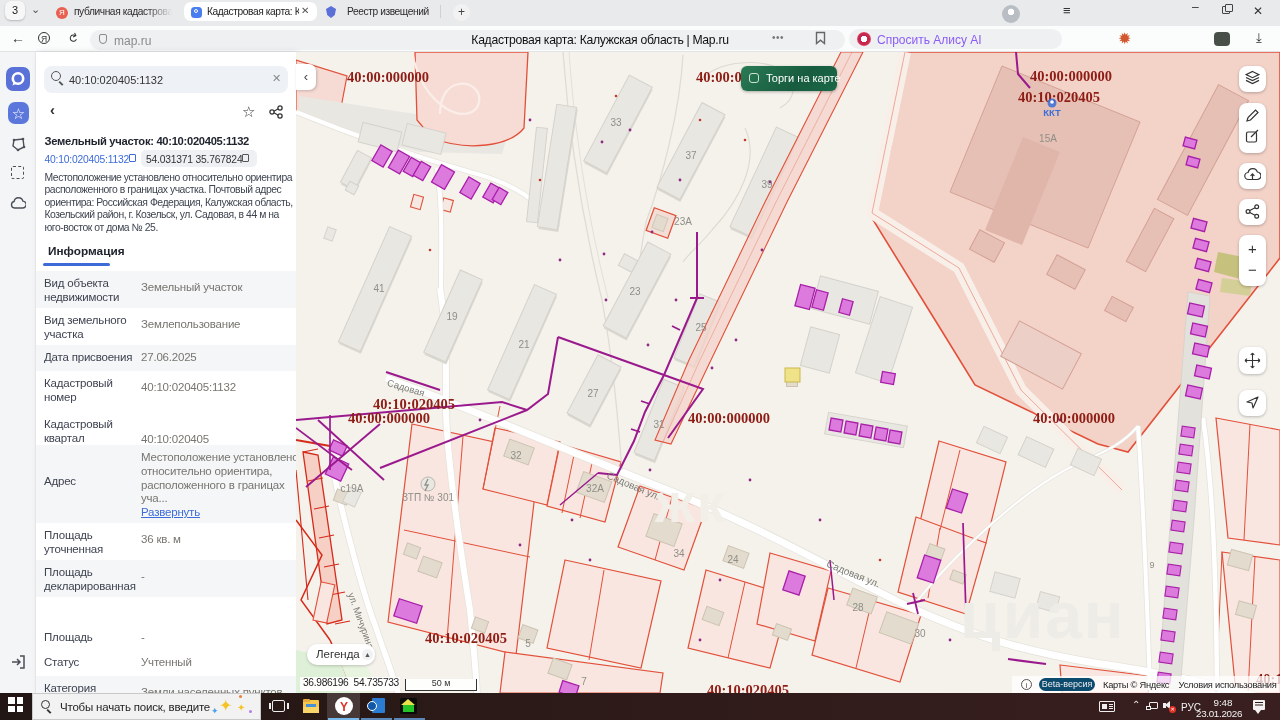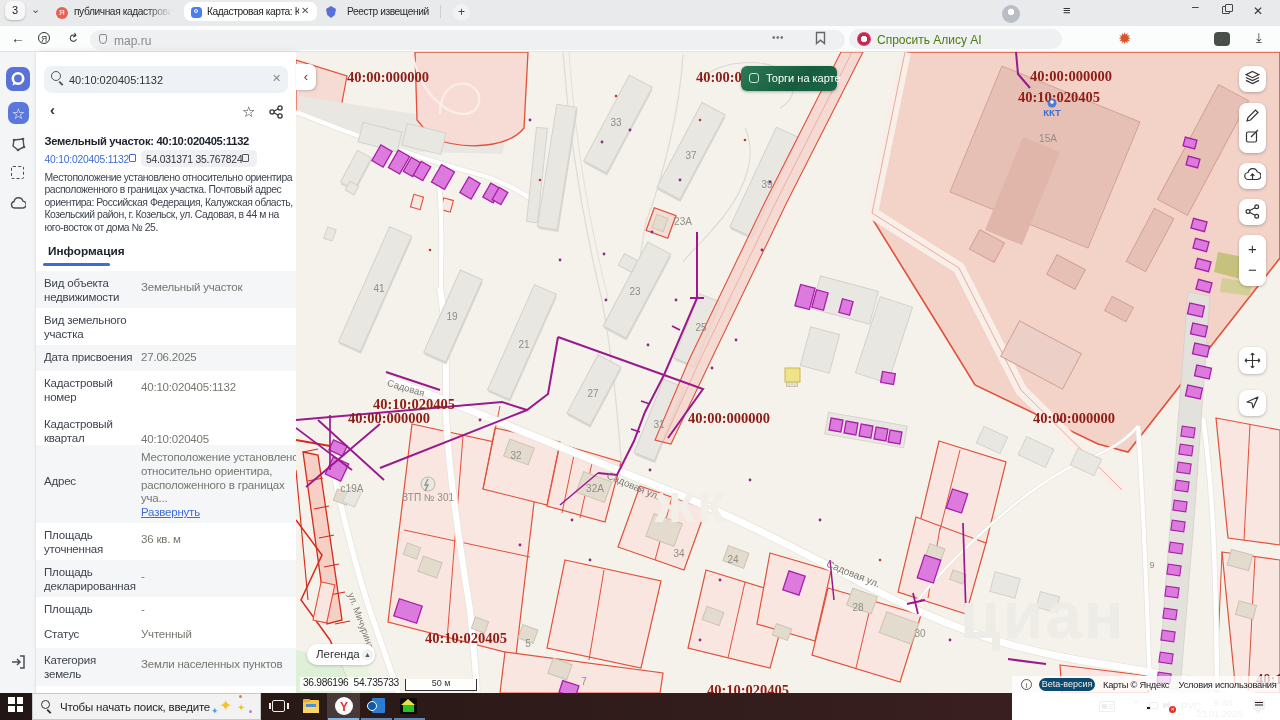--- a/index.html
+++ b/index.html
@@ -8,21 +8,21 @@
 
 #tabbar{position:absolute;left:0;top:0;width:1280px;height:26px;background:#e9eaec;}
 #addrbar{position:absolute;left:0;top:26px;width:1280px;height:26px;background:#fbfcfc;border-bottom:1px solid #e3e3e5;}
 
 #sidebar{position:absolute;left:0;top:52px;width:36px;height:641px;background:#f4f5f7;border-right:1px solid #ebebed;}
 
 #panel{position:absolute;left:36px;top:52px;width:260px;height:641px;background:#ffffff;box-shadow:2px 0 6px rgba(0,0,0,.12);}
 .rowlab{font-size:11.5px;color:#3e4350;}
 .rowval{font-size:11.5px;color:#77756f;}
 
-#taskbar{position:absolute;left:0;top:693px;width:1012px;height:27px;background:linear-gradient(90deg,#221614 0%,#2b1a18 40%,#3a1f20 100%);}
+#taskbar{position:absolute;left:0;top:693px;width:1280px;height:27px;background:linear-gradient(90deg,#221614 0%,#2b1a18 40%,#3a1f20 100%);}
 </style>
 </head>
 <body>
 
 <div id="tabbar">
   <div class="abs" style="left:5px;top:1px;width:20px;height:19px;background:#f7f7f8;border-radius:6px;box-shadow:0 1px 2px rgba(0,0,0,.22);text-align:center;font-size:11px;color:#222;line-height:19px;">3</div>
   <div class="abs" style="left:31px;top:3px;font-size:11px;color:#555;">⌄</div>
 
   <div class="abs" style="left:56px;top:6.5px;width:12px;height:12px;border-radius:50%;background:#e8604f;color:#fff;font-size:8px;text-align:center;line-height:12px;">Я</div>
   <div class="abs" style="left:74px;top:6px;width:103px;overflow:hidden;white-space:nowrap;font-size:10.2px;color:#2b2b2b;letter-spacing:-0.4px;">публичная кадастровая карта</div>
@@ -47,27 +47,28 @@
   <div class="abs" style="left:1253px;top:4px;font-size:12px;color:#333;">✕</div>
 </div>
 
 <div id="addrbar">
   <div class="abs" style="left:11px;top:4px;font-size:14px;color:#333;">←</div>
   <div class="abs" style="left:38px;top:6px;width:12px;height:12px;border:1.3px solid #333;border-radius:50%;text-align:center;font-size:8.5px;line-height:12px;color:#333;">Я</div>
   <div class="abs" style="left:68px;top:5px;font-size:12px;color:#333;transform:rotate(65deg);">↻</div>
   <div class="abs" style="left:90px;top:4px;width:755px;height:20px;border-radius:10px;background:#eef0f2;"></div>
   <div class="abs" style="left:99px;top:8px;width:8px;height:10px;border:1.2px solid #8a8a8a;border-radius:2px 2px 4px 4px;"></div>
   <div class="abs" style="left:114px;top:7.5px;font-size:12px;color:#8b8b8b;">map.ru</div>
+  <div class="abs" style="left:380px;top:7px;width:440px;text-align:center;font-size:12.2px;color:#111;letter-spacing:-0.3px;">Кадастровая карта: Калужская область | Map.ru</div>
   <div class="abs" style="left:772px;top:6px;font-size:10px;color:#777;letter-spacing:0.5px;">•••</div>
   <div class="abs" style="left:815px;top:5px;width:11px;height:14px;"><svg width="11" height="14">
         <path d="M1.5 1.5 H9.5 V12.5 L5.5 9.2 L1.5 12.5 Z" fill="none" stroke="#666" stroke-width="1.4"></path>
       </svg></div>
   <div class="abs" style="left:849px;top:3px;width:213px;height:20px;background:#eef0f2;border-radius:10px;"></div>
   <div class="abs" style="left:857px;top:6px;width:14px;height:14px;border-radius:50%;background:radial-gradient(circle,#fff 3px,#c4274f 3.5px 5.5px,#e8536d 7px);"></div>
-  <div class="abs" style="left:877px;top:6.5px;font-size:12px;color:#4d7c0f;">Спросить Алису AI</div>
+  <div class="abs" style="left:877px;top:6.5px;font-size:12px;color:#8b5cf6;">Спросить Алису AI</div>
   <div class="abs" style="left:1118px;top:3px;font-size:16px;color:#d3572e;">✹</div>
   <div class="abs" style="left:1214px;top:6px;width:16px;height:14px;background:#474f48;border-radius:4px;"></div>
   <div class="abs" style="left:1256px;top:4px;font-size:13px;color:#333;">⤓</div>
 </div>
 
 <div id="sidebar">
   <div class="abs" style="left:6px;top:15px;width:24px;height:24px;">
     <svg width="24" height="24">
         <rect width="24" height="24" rx="7" fill="#5a72d8"></rect>
     <circle cx="12" cy="11.5" r="5.2" fill="none" stroke="#fff" stroke-width="2.6"></circle>
@@ -131,20 +132,21 @@
   <div class="abs" style="left:12px;top:192px;font-size:11.8px;font-weight:bold;color:#20242e;">Информация</div>
   <div class="abs" style="left:7px;top:211px;width:67px;height:3px;background:#3d6bd8;border-radius:2px;"></div>
 
   <div class="abs" style="left:0;top:219px;width:260px;font-size:11px;letter-spacing:-0.2px;">
     <div style="display:flex;background:#f5f6f8;height:37px;padding:6px 8px 0 8px;">
         <div class="rowlab" style="width:97px;line-height:13.5px;">Вид объекта недвижимости</div>
         <div class="rowval" style="width:147px;padding-top:4px;">Земельный участок</div>
       </div>
     <div style="display:flex;background:#fff;height:37px;padding:6px 8px 0 8px;">
         <div class="rowlab" style="width:97px;line-height:13.5px;">Вид земельного участка</div>
+        <div class="rowval" style="width:147px;padding-top:4px;">Землепользование</div>
       </div>
     <div style="display:flex;background:#f5f6f8;height:26px;padding:6px 8px 0 8px;">
         <div class="rowlab" style="width:97px;">Дата присвоения</div>
         <div class="rowval" style="width:147px;">27.06.2025</div>
       </div>
     <div style="display:flex;background:#fff;height:36px;padding:6px 8px 0 8px;">
         <div class="rowlab" style="width:97px;line-height:13.5px;">Кадастровый номер</div>
         <div class="rowval" style="width:147px;padding-top:4px;">40:10:020405:1132</div>
       </div>
     <div style="display:flex;background:#fff;height:38px;padding:6px 0 0 8px;align-items:flex-end;">
@@ -156,21 +158,21 @@
         <div class="rowval" style="width:147px;line-height:13.8px;white-space:nowrap;">Местоположение установлено<br>относительно ориентира,<br>расположенного в границах<br>уча...<br><span style="color:#3d6bd8;text-decoration:underline;">Развернуть</span></div>
       </div>
     <div style="display:flex;background:#fff;height:37px;padding:6px 8px 0 8px;">
         <div class="rowlab" style="width:97px;line-height:13.5px;">Площадь уточненная</div>
         <div class="rowval" style="width:147px;padding-top:4px;">36 кв. м</div>
       </div>
     <div style="display:flex;background:#f5f6f8;height:37px;padding:6px 8px 0 8px;">
         <div class="rowlab" style="width:97px;line-height:13.5px;">Площадь декларированная</div>
         <div class="rowval" style="width:147px;padding-top:4px;">-</div>
       </div>
-    <div style="display:flex;background:#fff;height:25px;padding:6px 8px 0 8px;">
+    <div style="display:flex;background:#fff;height:25px;padding:6px 8px 0 8px;margin-top:28px;">
         <div class="rowlab" style="width:97px;">Площадь</div>
         <div class="rowval" style="width:147px;">-</div>
       </div>
     <div style="display:flex;background:#fff;height:26px;padding:6px 8px 0 8px;">
         <div class="rowlab" style="width:97px;">Статус</div>
         <div class="rowval" style="width:147px;">Учтенный</div>
       </div>
     <div style="display:flex;background:#f5f6f8;height:38px;padding:6px 8px 0 8px;">
         <div class="rowlab" style="width:97px;line-height:13.5px;">Категория<br>земель</div>
         <div class="rowval" style="width:147px;padding-top:4px;">Земли населенных пунктов</div>

